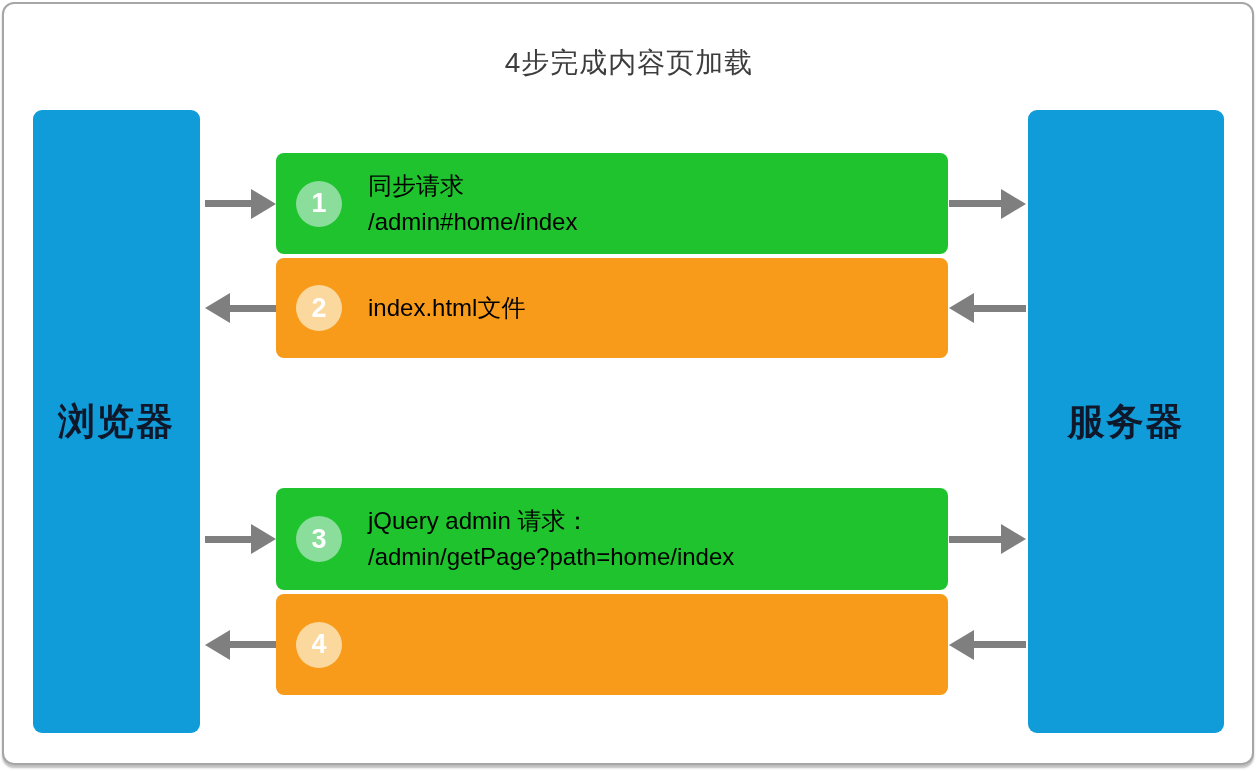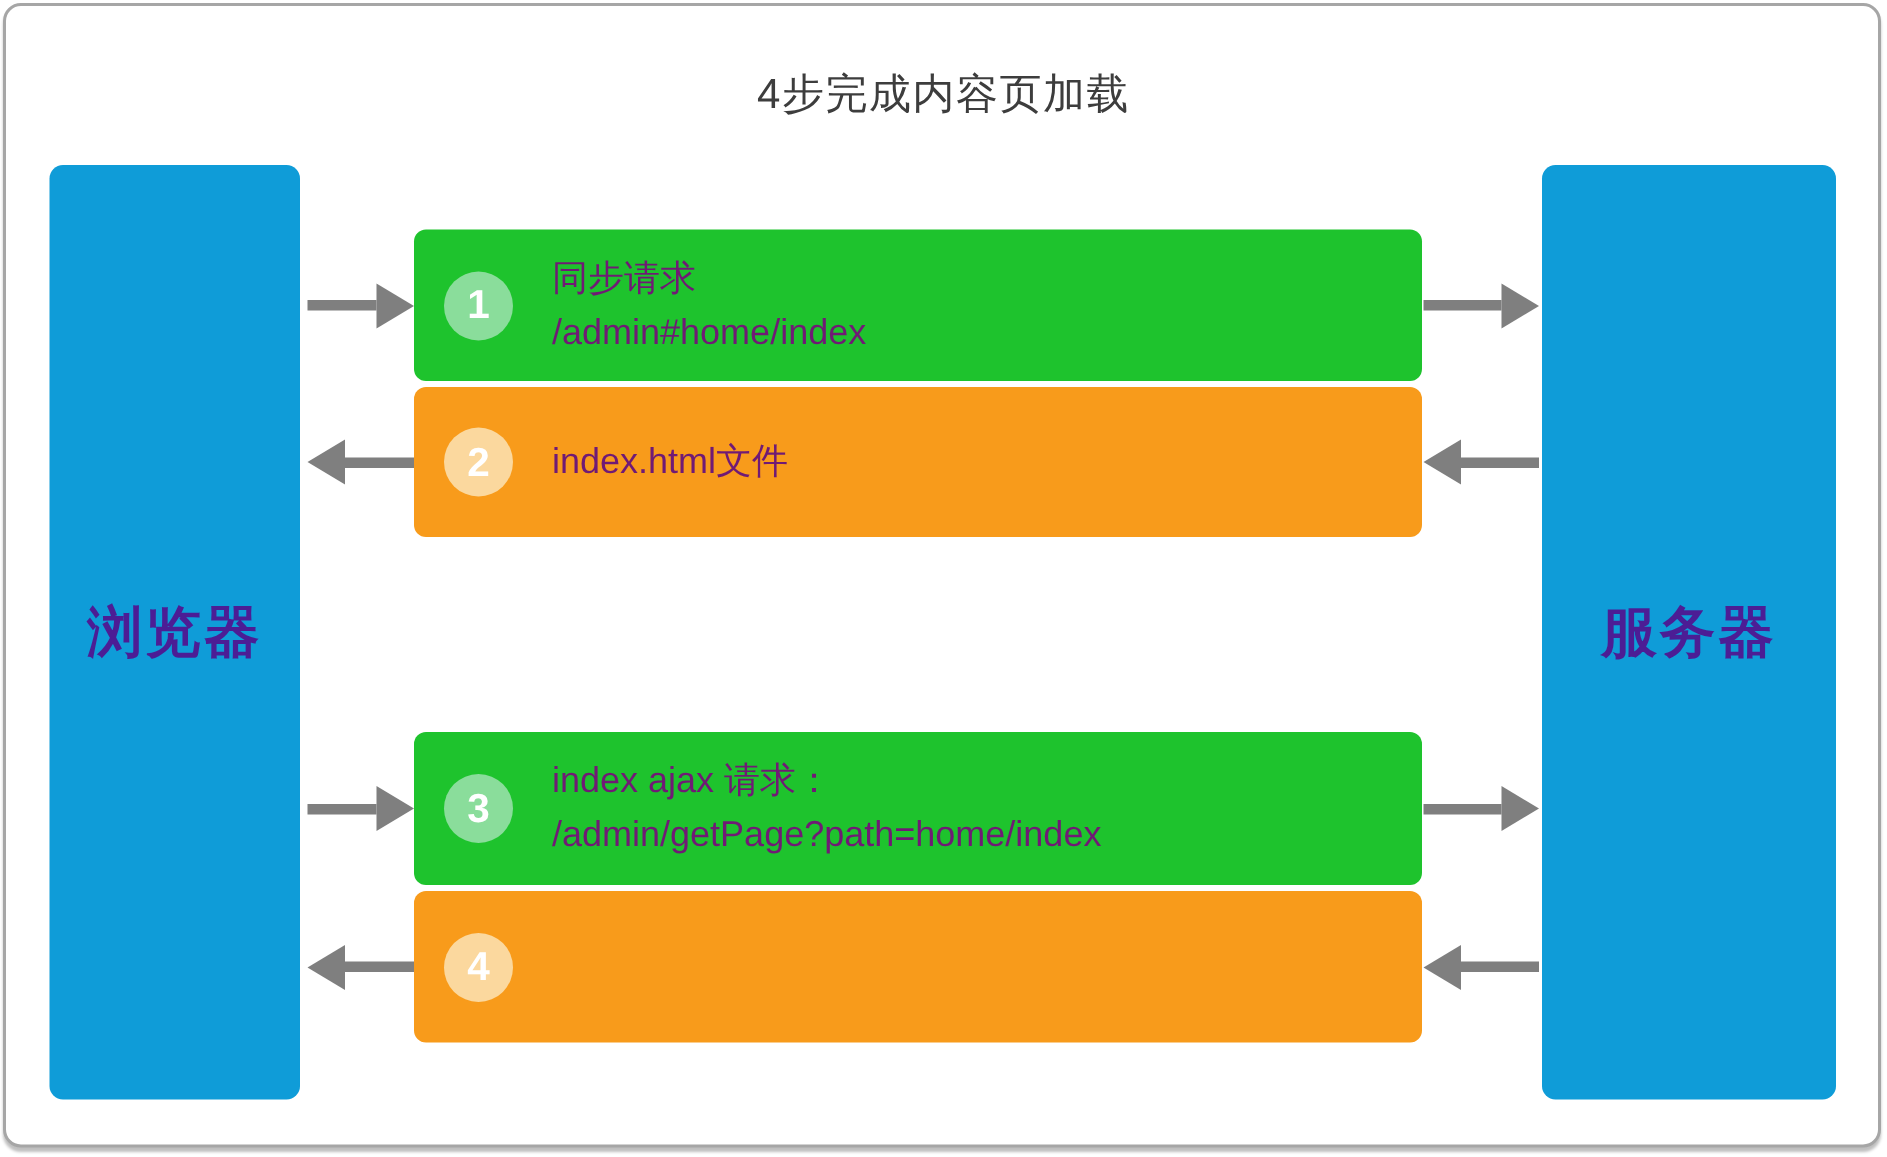--- a/index.html
+++ b/index.html
@@ -39,21 +39,21 @@
 
   .endpoint {
     position: absolute; top: 110px; height: 623px;
     background: var(--endpoint-blue);
     border-radius: 9px;
     display: flex; align-items: center; justify-content: center;
   }
   .endpoint.left  { left: 33px;  width: 167px; }
   .endpoint.right { left: 1028px; width: 196px; text-align: right; }
   .endpoint .label {
-    color: #4c1d95; font-size: 37px; font-weight: bold; letter-spacing: 2px;
+    color: #0f172a; font-size: 37px; font-weight: bold; letter-spacing: 2px;
   }
 
   
   .row1 { top: 153px; height: 101px; }
   .row2 { top: 258px; height: 100px; }
   .row3 { top: 488px; height: 102px; }
   .row4 { top: 594px; height: 101px; }
 
   .bar {
     position: absolute; left: 276px; width: 672px;
@@ -66,21 +66,21 @@
 
   .circle {
     width: 46px; height: 46px; border-radius: 50%;
     display: flex; align-items: center; justify-content: center;
     flex: 0 0 46px;
     color: #fff; font-size: 27px; font-weight: bold;
   }
   .bar.green  .circle { background: var(--circle-green); }
   .bar.orange .circle { background: var(--circle-orange); }
 
-  .lines { margin-left: 26px; color: #701a75; }
+  .lines { margin-left: 26px; color: #000000; }
   .lines .ln { font-size: 24px; line-height: 36px; }
 
   .arrow-zone {
     position: absolute;
     display: flex; align-items: center;
   }
   .arrow-zone.left-zone  { left: 205px; width: 71px; }
   .arrow-zone.right-zone { left: 949px; width: 77px; }
 
   .arrow { display: flex; align-items: center; width: 100%; }
@@ -161,21 +161,21 @@
     <div class="arrow">
       <div class="shaft"></div>
       <div class="head-right"></div>
     </div>
   </div>
   <div class="bar green row3">
     <div class="circle">
       <span>3</span>
     </div>
     <div class="lines">
-      <div class="ln">index ajax 请求：</div>
+      <div class="ln">jQuery admin 请求：</div>
       <div class="ln">/admin/getPage?path=home/index</div>
     </div>
   </div>
   <div class="arrow-zone right-zone row3">
     <div class="arrow">
       <div class="shaft"></div>
       <div class="head-right"></div>
     </div>
   </div>
 

